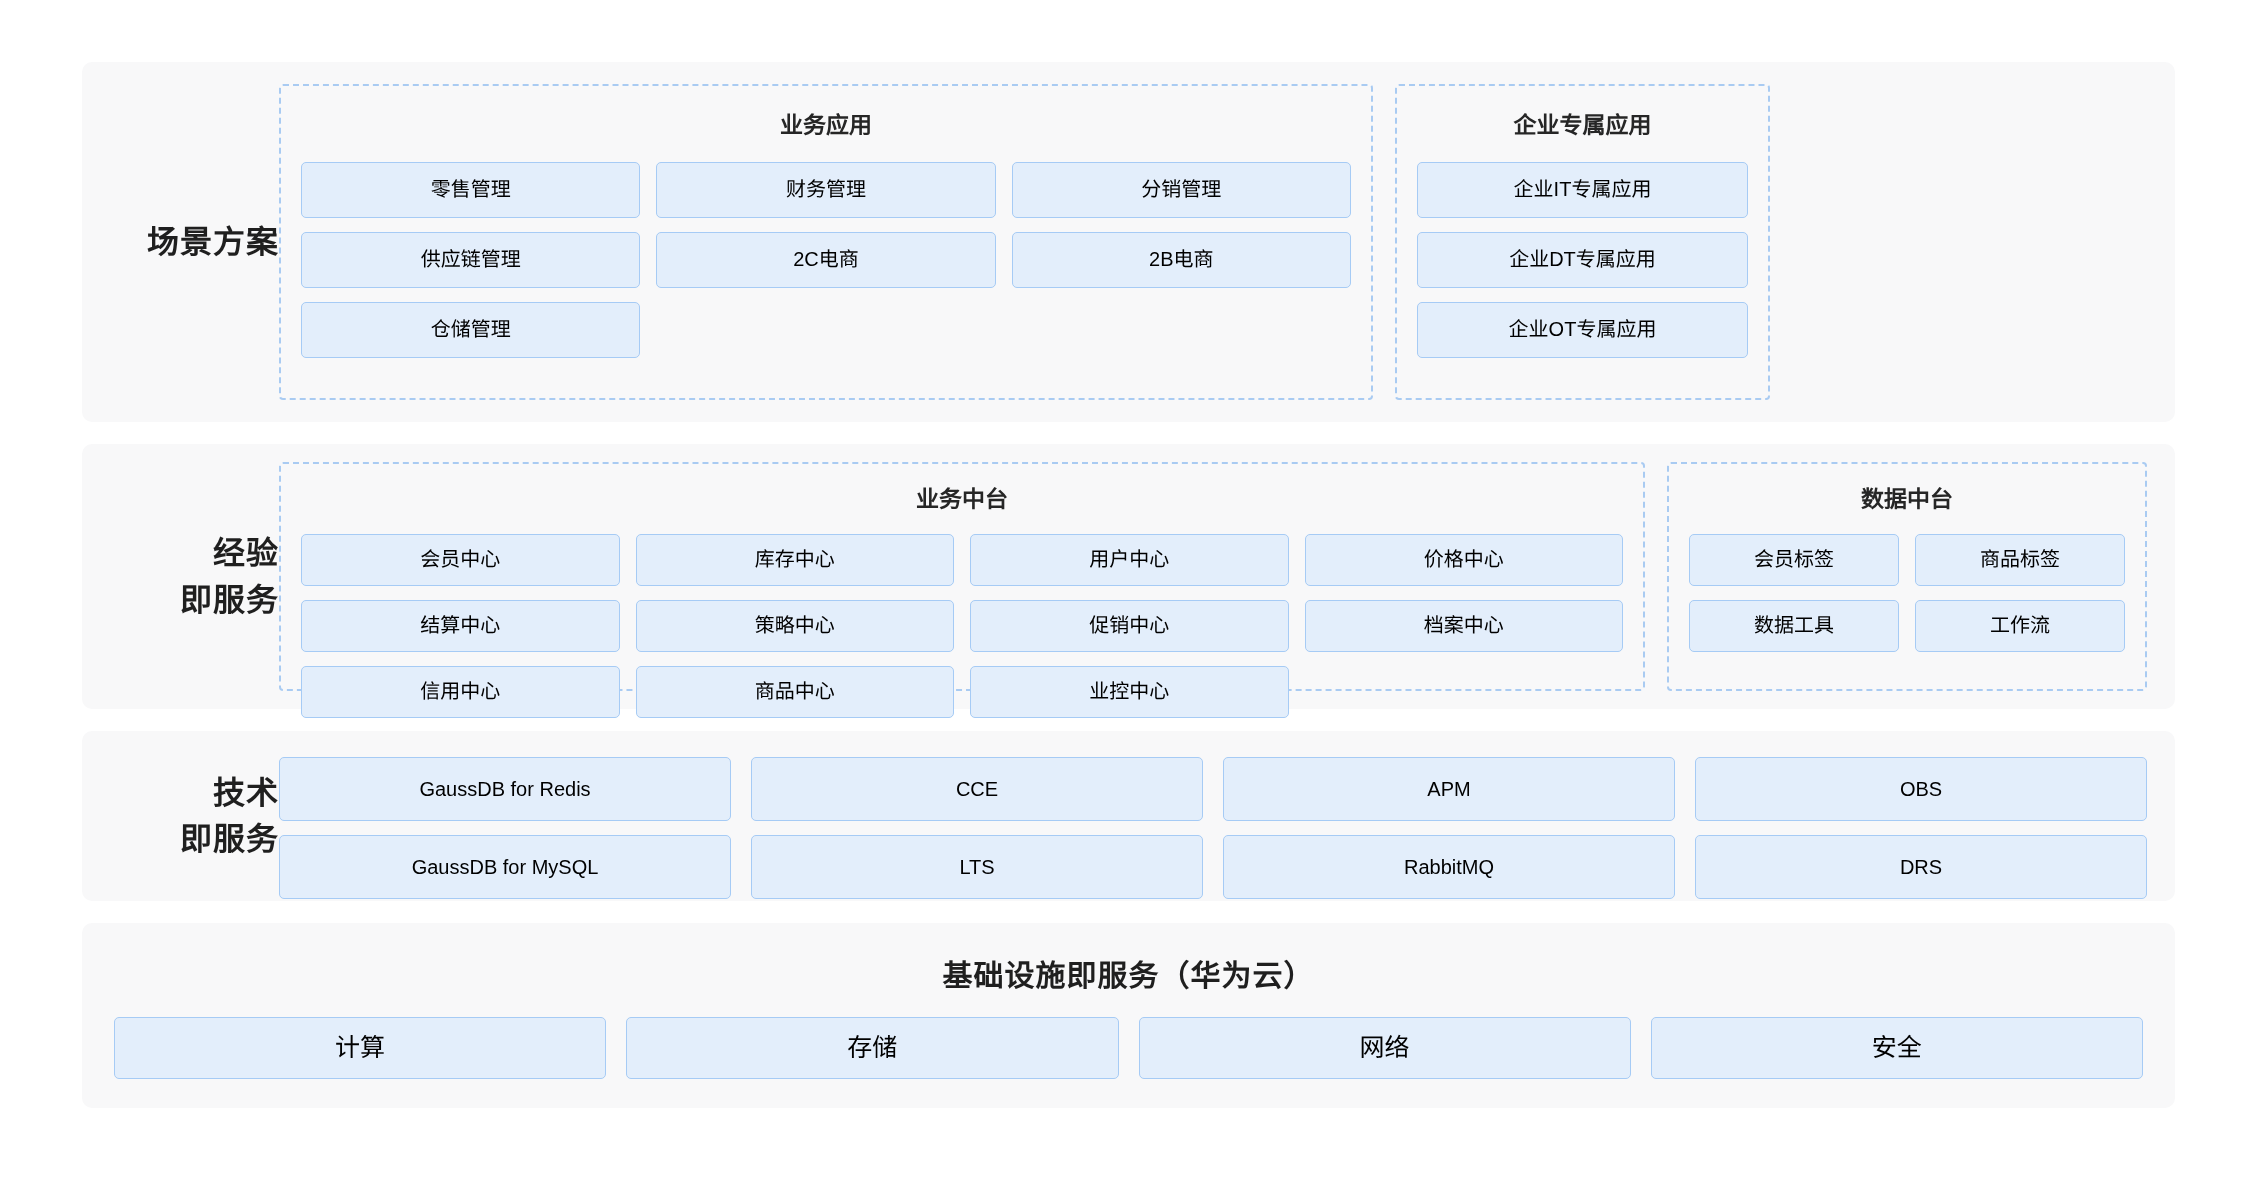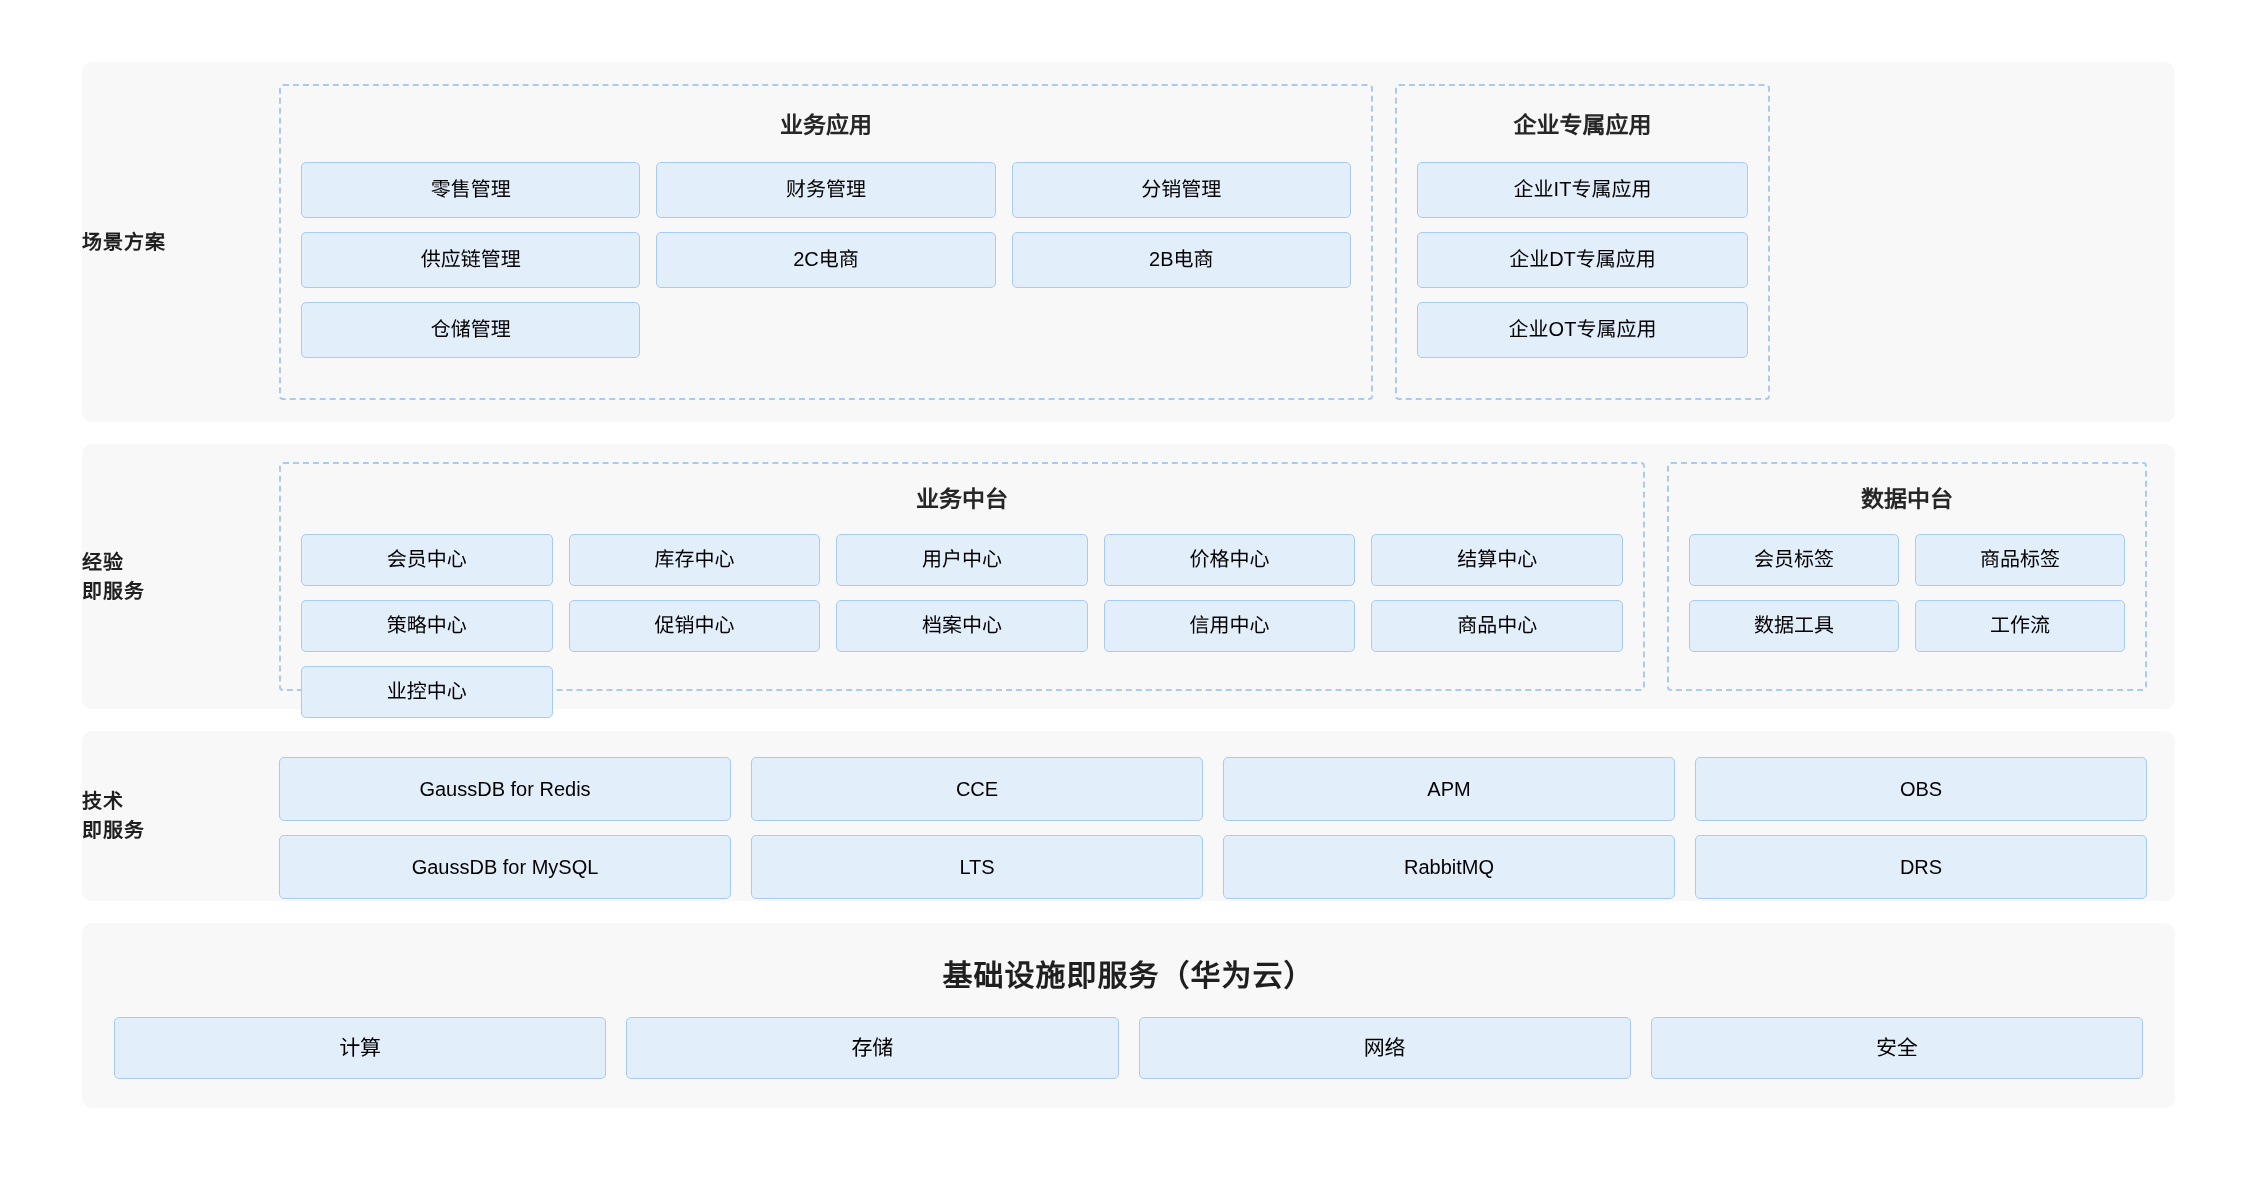--- a/index.html
+++ b/index.html
@@ -33,23 +33,23 @@
     border-radius: 10px;
     display: flex;
     align-items: stretch;
     box-sizing: border-box;
   }
 
   .layer-label {
     flex: 0 0 197px;
     display: flex;
     flex-direction: column;
-    align-items: flex-start;
+    align-items: flex-end;
     justify-content: center;
-    font-size: 20px;
+    font-size: 32px;
     font-weight: bold;
     color: #1f1f1f;
     letter-spacing: 1px;
     line-height: 1.45;
     text-align: center;
     user-select: none;
   }
   .layer-label .lbl-line { display: block; }
 
   .layer-body {
@@ -115,21 +115,21 @@
   #grp-biz-app  .cells { grid-template-columns: repeat(3, 1fr); }
   #grp-data-app .cells { grid-template-columns: 1fr; }
   #grp-ent-app  .cells { grid-template-columns: 1fr; }
   #layer-scene .cell { height: 56px; }
 
   
   #layer-exp { height: 265px; }
   #layer-exp .layer-body { padding: 18px 28px 18px 0; }
   #grp-biz-mid  { flex: 1 1 auto; }
   #grp-data-mid { flex: 0 0 480px; }
-  #grp-biz-mid  .cells { grid-template-columns: repeat(5, 1fr); }
+  #grp-biz-mid  .cells { grid-template-columns: repeat(4, 1fr); }
   #grp-data-mid .cells { grid-template-columns: repeat(2, 1fr); }
   #layer-exp .group-title { margin: 2px 0 20px 0; }
   #layer-exp .cell { height: 52px; }
 
   
   #layer-tech { height: 170px; }
   #layer-tech .layer-body {
     padding: 26px 28px 26px 0;
     display: block;
   }
@@ -148,21 +148,21 @@
     font-weight: bold;
     color: #1f1f1f;
     letter-spacing: 1px;
     margin: 6px 0 22px 0;
     user-select: none;
   }
   #layer-infra .cells {
     grid-template-columns: repeat(4, 1fr);
     gap: 0 20px;
   }
-  #layer-infra .cell { height: 62px; font-size: 21px; }
+  #layer-infra .cell { height: 62px; font-size: 25px; }
 </style>
 </head>
 <body>
 
 <div class="diagram">
 
   <section class="layer" id="layer-scene">
     <div class="layer-label">
       <span class="lbl-line">场景方案</span>
     </div>

